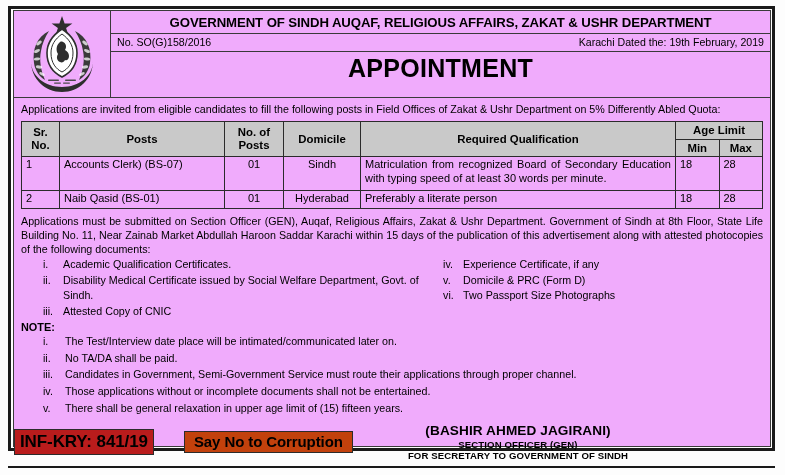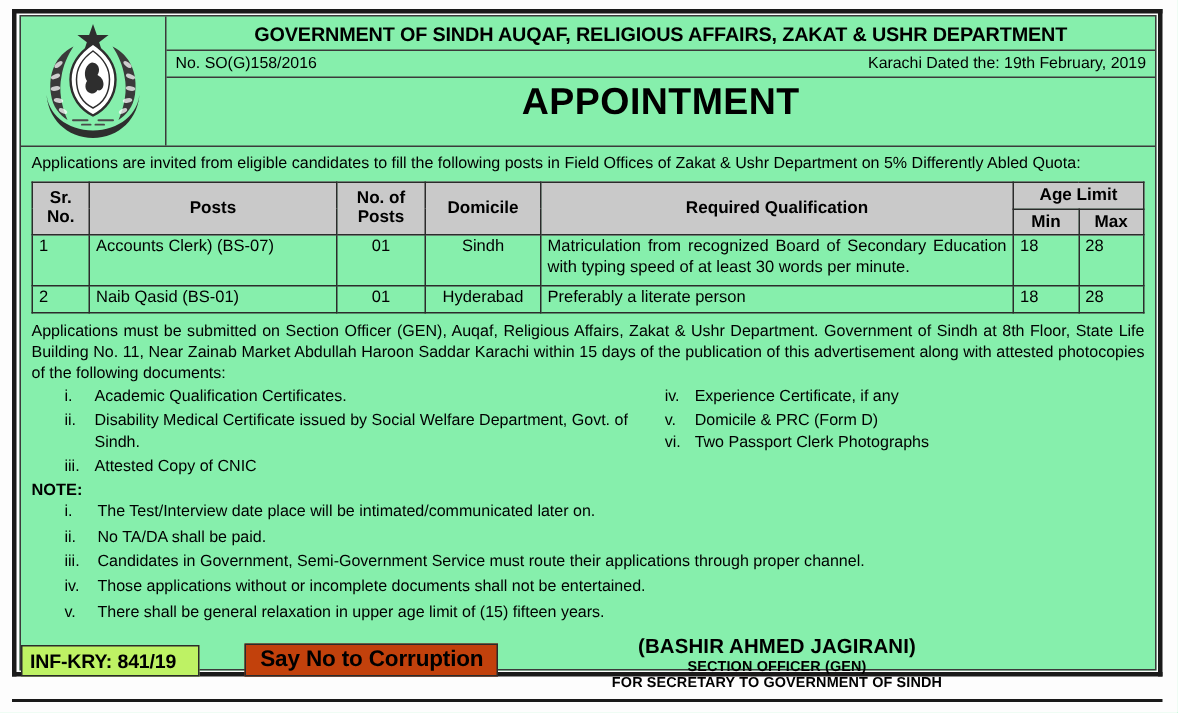--- a/index.html
+++ b/index.html
@@ -35,21 +35,21 @@
   .rule-foot   { left: 8px;  top: 466px; height: 2px; width: 767px; }
 
   .inner {
     position: absolute;
     left: 13px;
     top: 10px;
     width: 758px;
     height: 437px;
     box-sizing: border-box;
     border: 1px solid #3a3a3a;
-    background: #86efac;
+    background: #f0abfc;
   }
 
   
   .header {
     display: flex;
     align-items: stretch;
     border-bottom: 1px solid #3a3a3a;
   }
   .emblem-cell {
     width: 96px;
@@ -200,24 +200,24 @@
     position: absolute;
     left: 14px;
     top: 429px;
     width: 760px;
     display: flex;
     align-items: center;
     gap: 30px;
   }
   .inf-box {
     border: 1px solid #2b2b2b;
-    font-size: 13px;
-    font-weight: bold;
-    padding: 2px 15px 2px 5px;
-    background: #bef264;
+    font-size: 17px;
+    font-weight: bold;
+    padding: 2px 5px 2px 5px;
+    background: #b91c1c;
     letter-spacing: -0.1px;
   }
   .slogan-box {
     border: 1px solid #2b2b2b;
     font-size: 15px;
     font-weight: bold;
     padding: 1px 9px 2px 9px;
     background: #c2410c;
     letter-spacing: -0.1px;
   }
@@ -360,21 +360,21 @@
           <div class="doc-item">
             <span class="doc-num">iv.</span>
             <span class="doc-txt">Experience Certificate, if any</span>
           </div>
           <div class="doc-item">
             <span class="doc-num">v.</span>
             <span class="doc-txt">Domicile &amp; PRC (Form D)</span>
           </div>
           <div class="doc-item">
             <span class="doc-num">vi.</span>
-            <span class="doc-txt">Two Passport Clerk Photographs</span>
+            <span class="doc-txt">Two Passport Size Photographs</span>
           </div>
         </div>
       </div>
 
       <div class="note-head">NOTE:</div>
 
       <div class="note-list">
         <div class="note-item">
           <span class="note-num">i.</span>
           <span class="note-txt">The Test/Interview date place will be intimated/communicated later on.</span>

